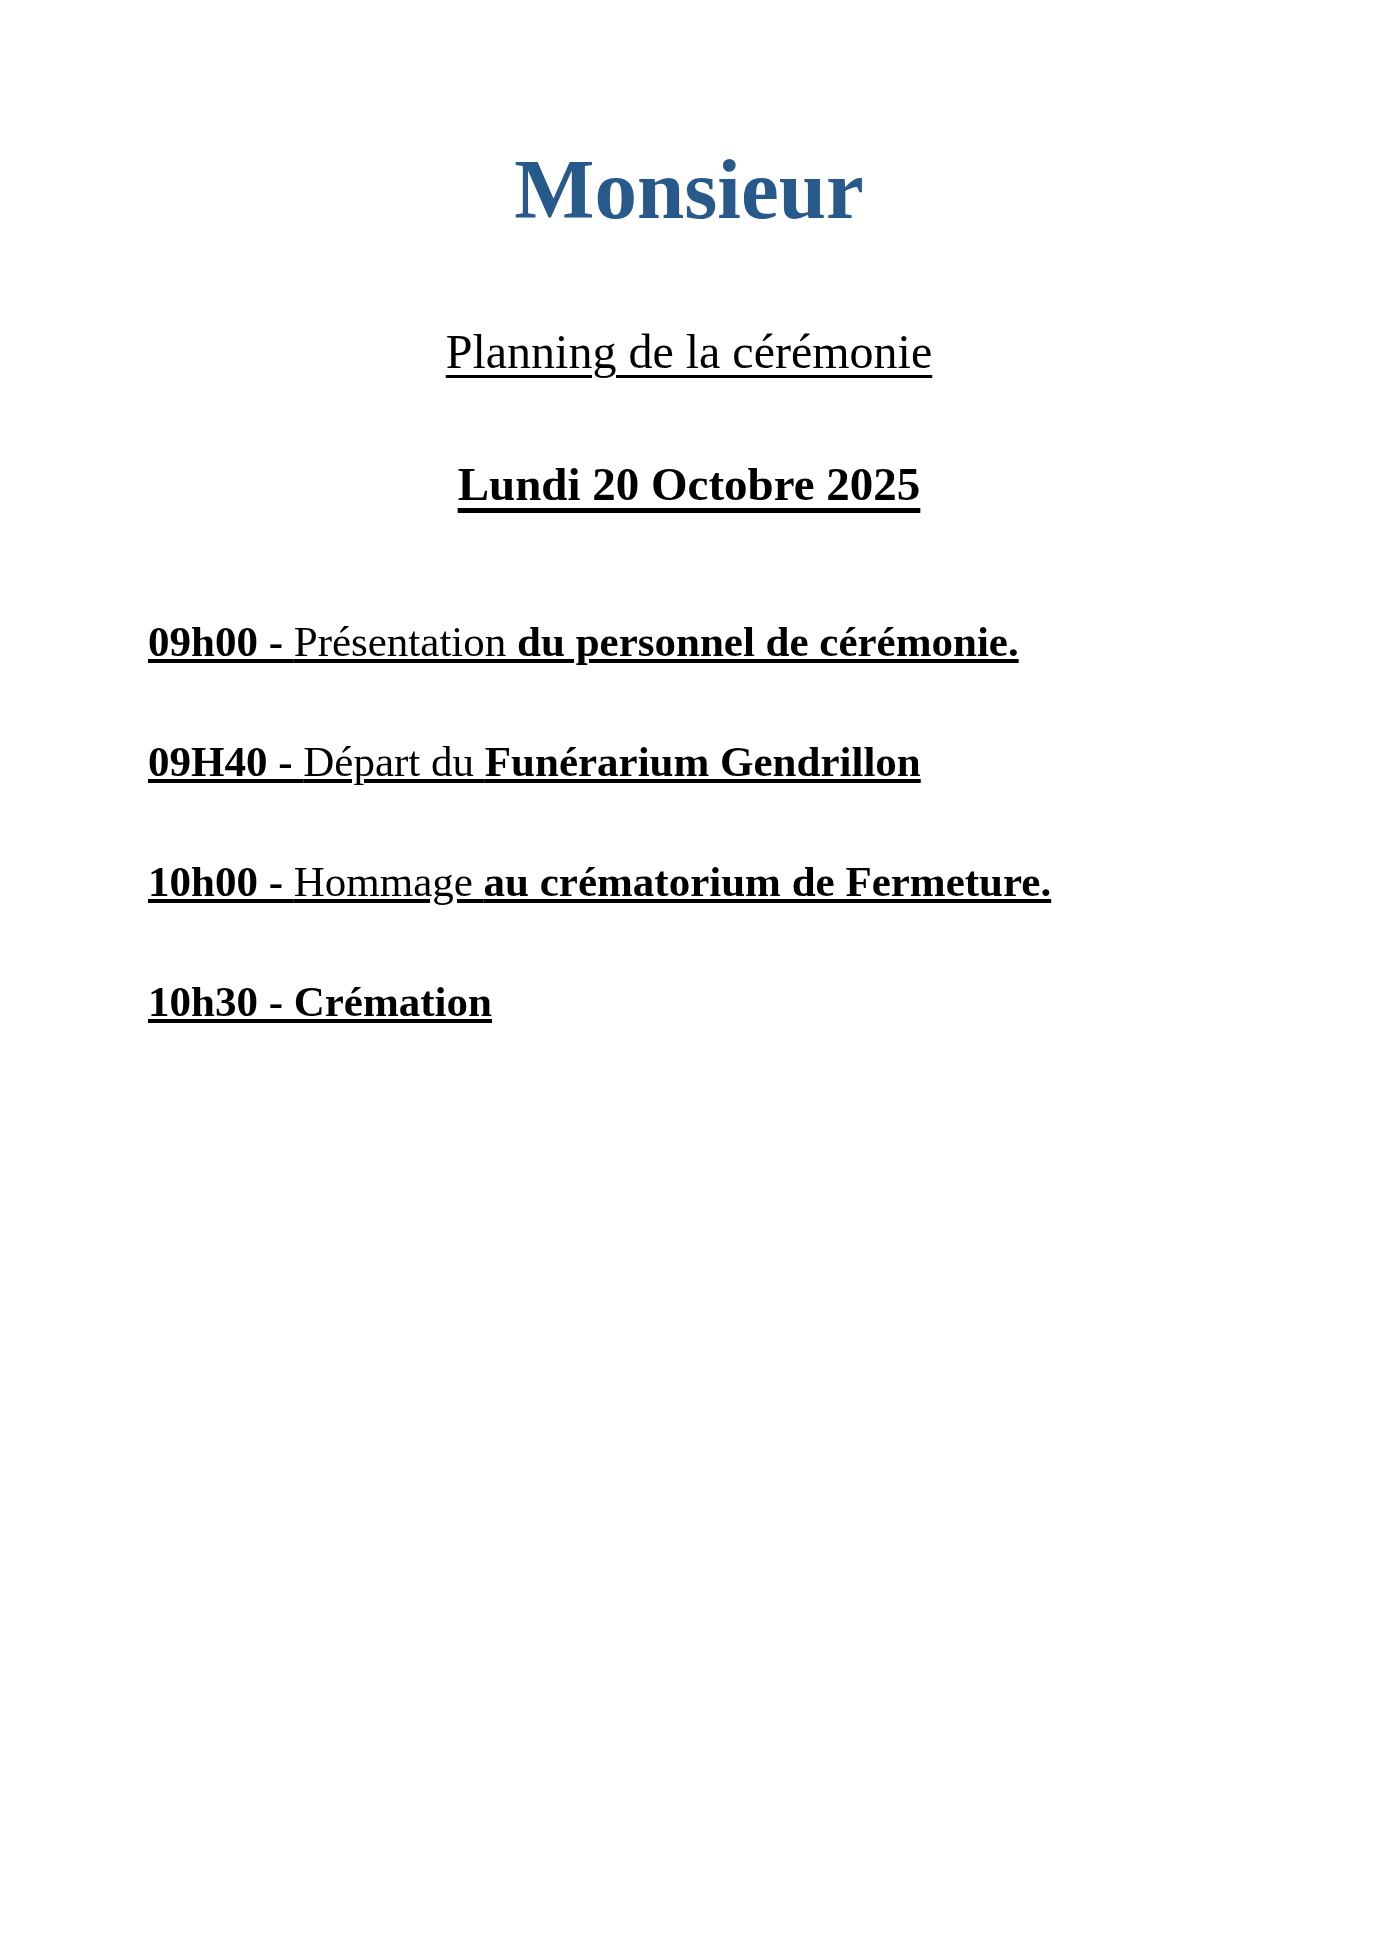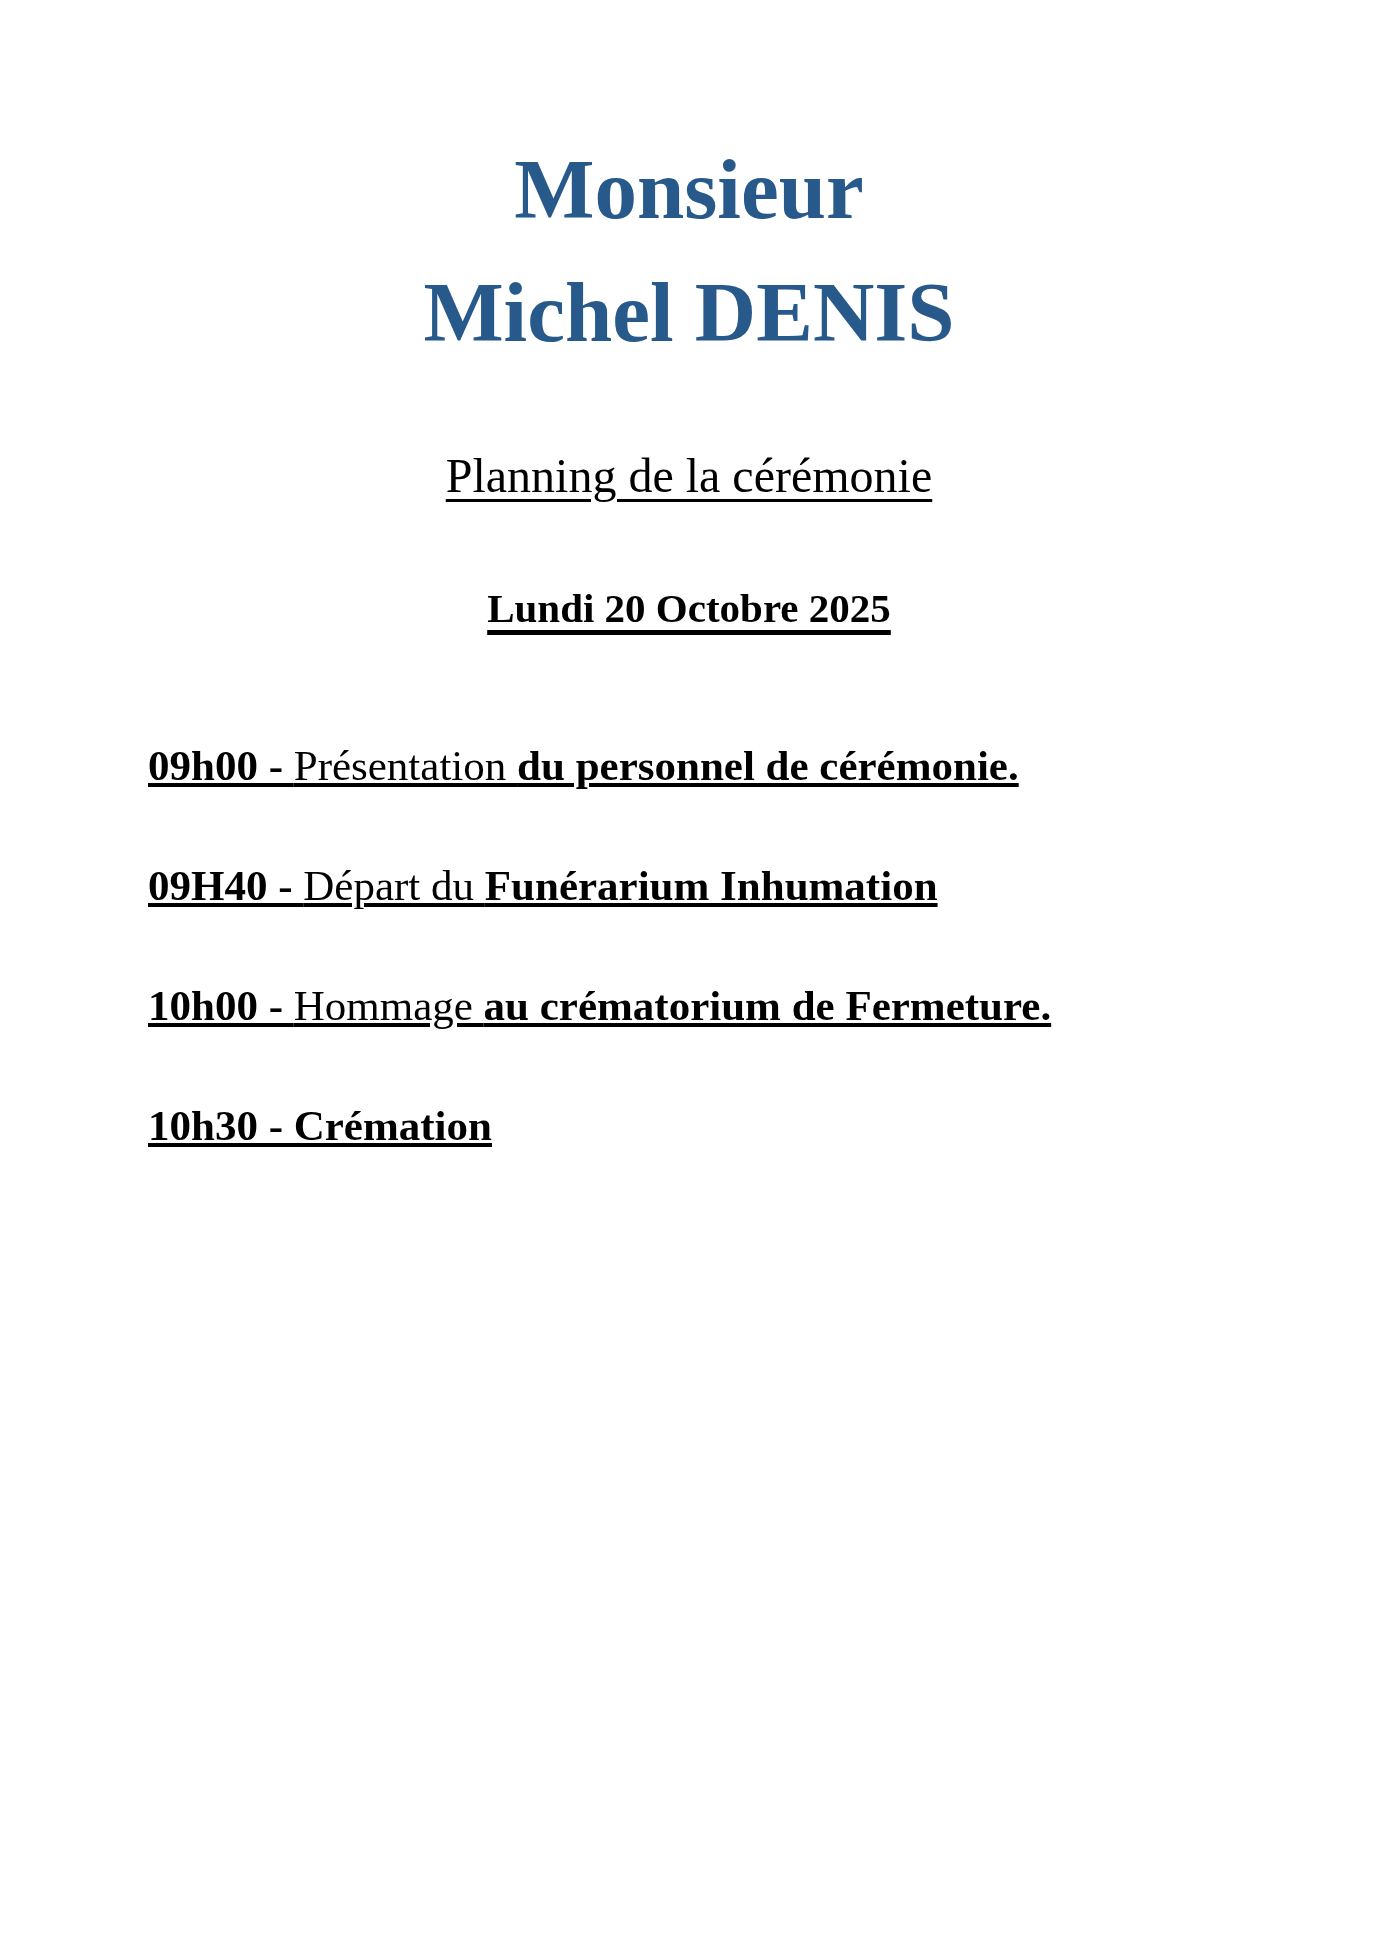--- a/index.html
+++ b/index.html
@@ -33,21 +33,21 @@
     font-size: 48px;
     line-height: 50px;
     font-weight: 400;
     text-decoration: underline;
     text-underline-offset: 7px;
     text-decoration-thickness: 3px;
   }
   .date-heading {
     margin: 80px 0 0 0;
     text-align: center;
-    font-size: 41px;
+    font-size: 47px;
     line-height: 54px;
     font-weight: 700;
     text-decoration: underline;
     text-underline-offset: 8px;
     text-decoration-thickness: 5px;
   }
   .schedule {
     margin: 106px 0 0 148px;
     padding-right: 120px;
     text-decoration: underline;
@@ -64,27 +64,26 @@
   .seg-bold { font-weight: 700; }
   .seg-reg { font-weight: 400; }
 </style>
 </head>
 <body>
 
 <div class="page">
 
   <h1 class="doc-title" style="color: rgb(39, 89, 139);">
     <span class="title-line">Monsieur</span>
-    <span class="title-line">Michel DENIS</span>
   </h1>
 
   <p class="subtitle">Planning de la cérémonie</p>
 
   <p class="date-heading">Lundi 20 Octobre 2025</p>
 
   <div class="schedule">
       <p class="sched-line"><span class="seg-bold">09h00 - </span><span class="seg-reg">Présentation </span><span class="seg-bold">du personnel de cérémonie.</span></p>
-      <p class="sched-line"><span class="seg-bold">09H40 - </span><span class="seg-reg">Départ du </span><span class="seg-bold">Funérarium Inhumation</span></p>
+      <p class="sched-line"><span class="seg-bold">09H40 - </span><span class="seg-reg">Départ du </span><span class="seg-bold">Funérarium Gendrillon</span></p>
       <p class="sched-line"><span class="seg-bold">10h00 - </span><span class="seg-reg">Hommage </span><span class="seg-bold">au crématorium de Fermeture.</span></p>
       <p class="sched-line"><span class="seg-bold">10h30 - Crémation</span></p>
     </div>
 
 </div>
 
 </body></html>

